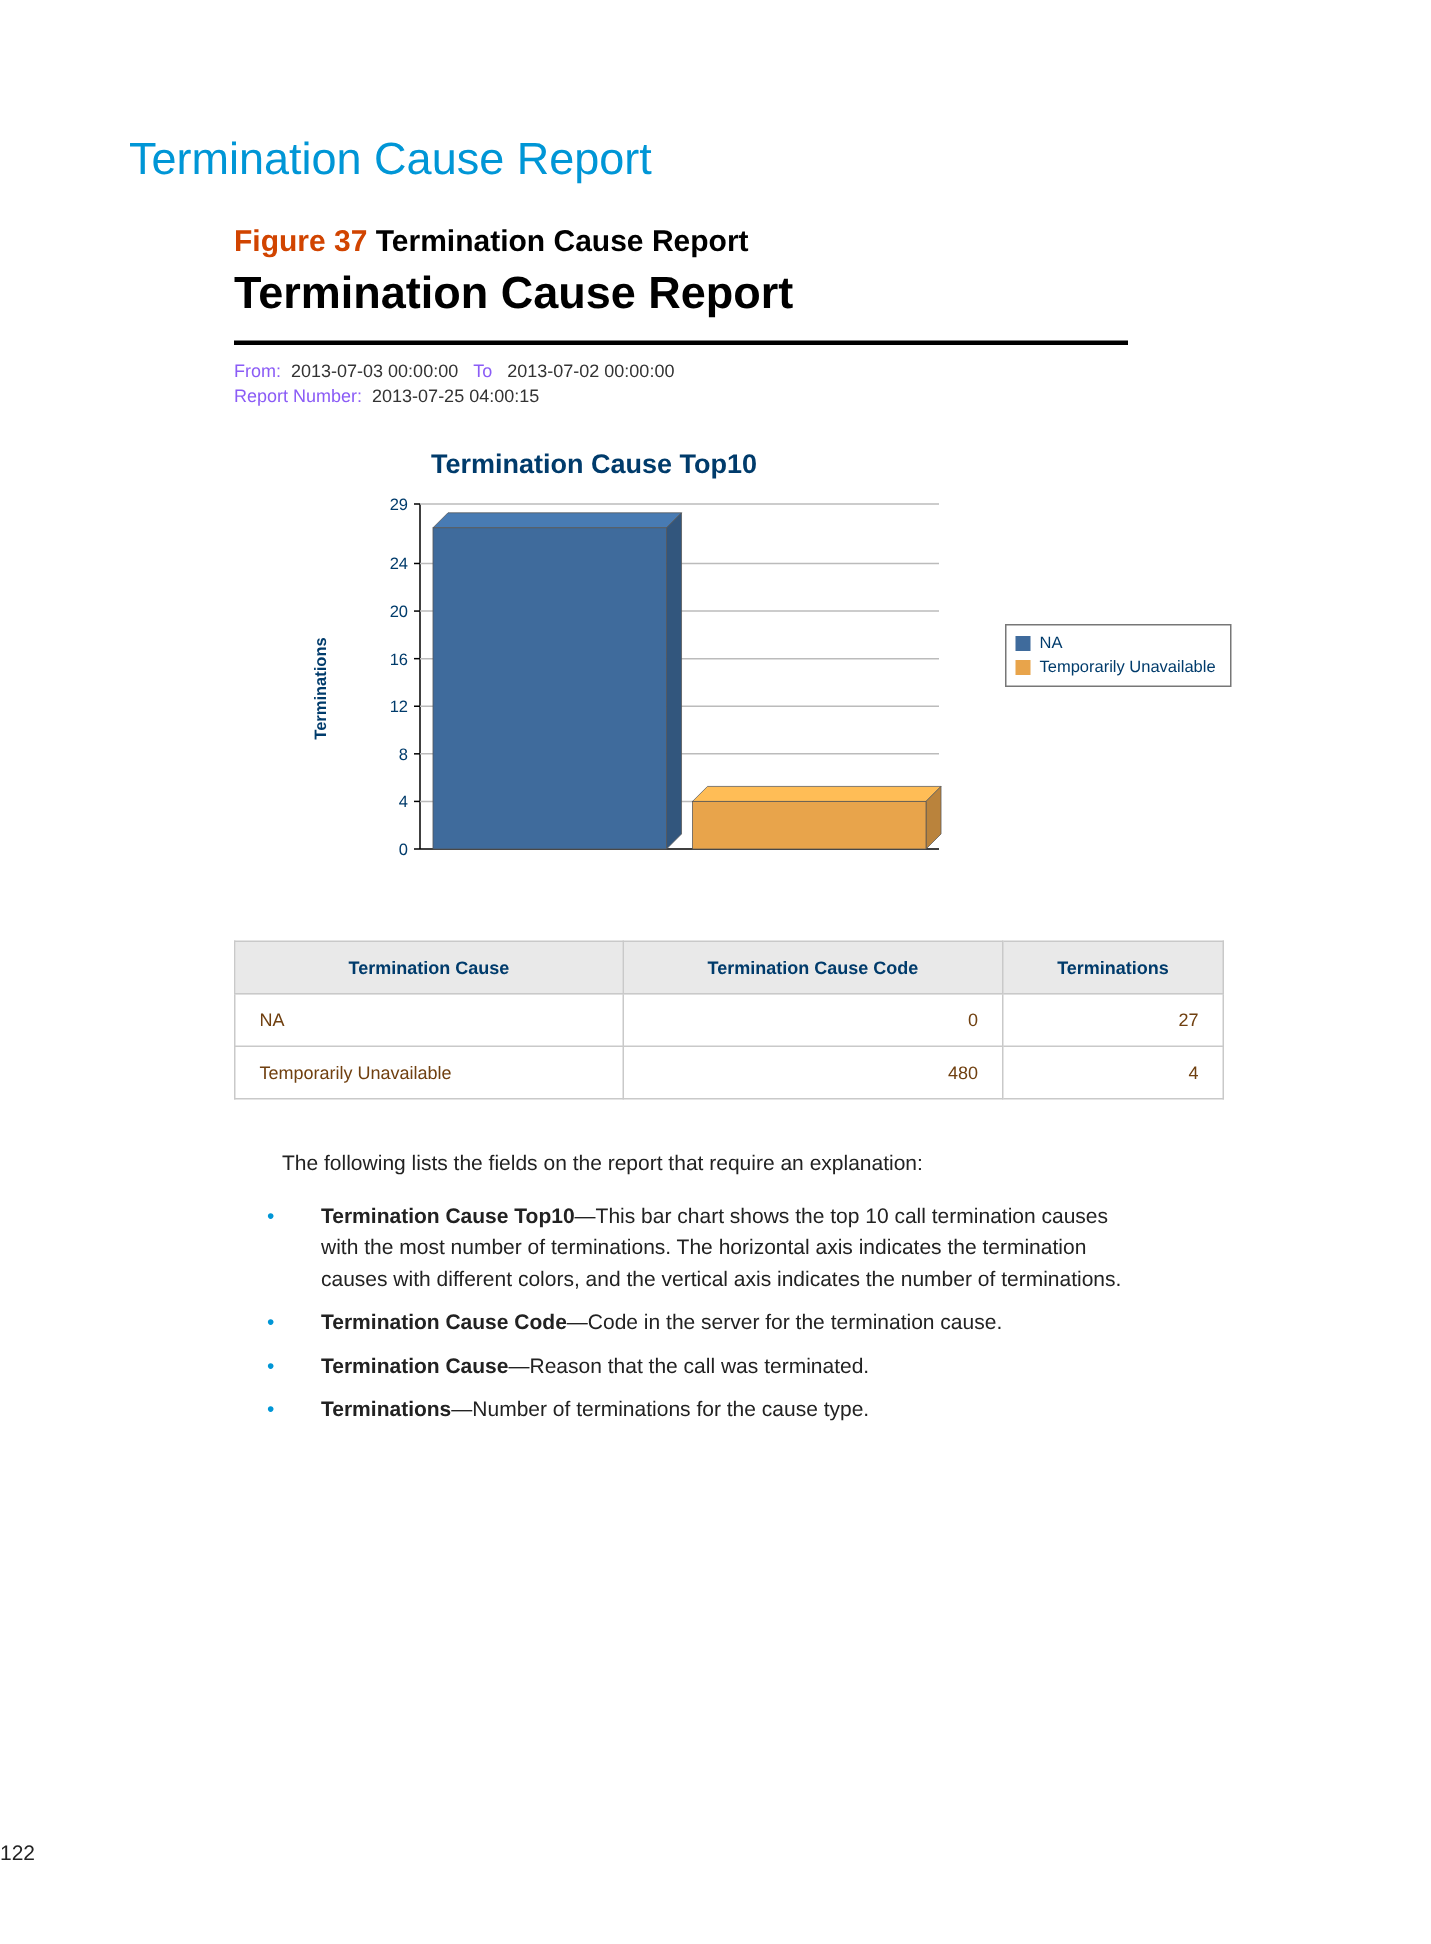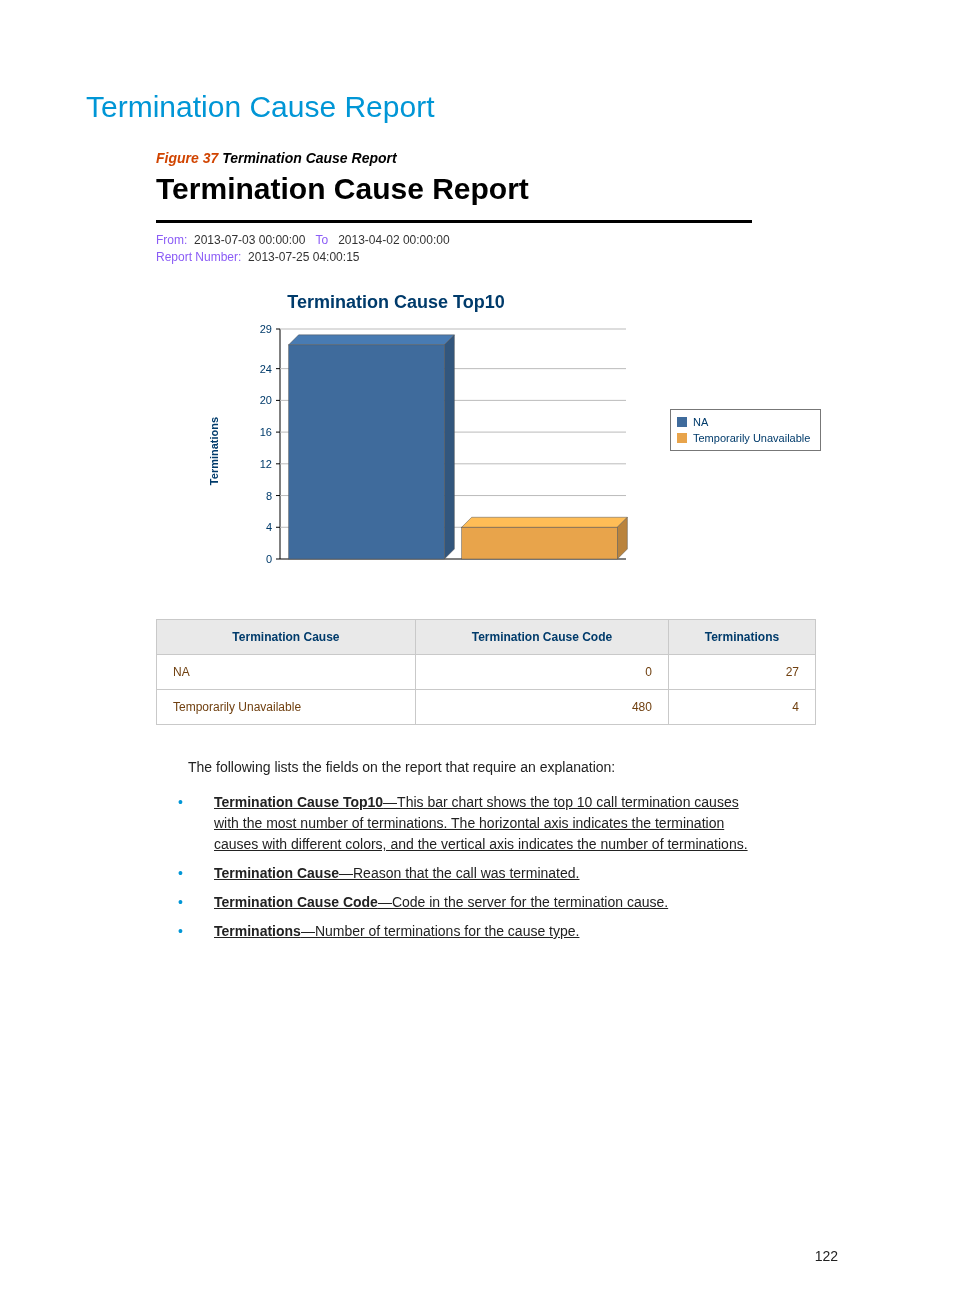--- a/index.html
+++ b/index.html
@@ -19,23 +19,22 @@
   h1.page-title {
     font-size: 30px;
     font-weight: 400;
     color: #0096d6;
     margin: 0 0 26px 0;
   }
   .indent {
     margin-left: 70px;
   }
   .figure-caption {
-    font-size: 14px;
+    font-size: 20px;
     margin-bottom: 6px;
-    font-style: italic;
   }
   .figure-caption .fig-label { color:#d14400; font-weight: 700; }
   .figure-caption .fig-title { font-weight: 700; color:#000; }
   h2.report-title {
     font-size: 30px;
     font-weight: 700;
     margin: 0 0 14px 0;
     color:#000;
   }
   hr.report-rule {
@@ -127,41 +126,40 @@
     font-size: 14px;
     line-height: 1.5;
     margin-left: 32px;
   }
   ul.fields {
     list-style: none;
     padding: 0;
     margin: 10px 0 0 0;
     font-size: 14px;
     line-height: 1.5;
-    text-decoration: underline;
   }
   ul.fields li {
     position: relative;
     padding-left: 58px;
     margin-bottom: 8px;
   }
   ul.fields li::before {
     content: "•";
     position: absolute;
     left: 22px;
     color: #0096d6;
     font-size: 14px;
     line-height: 1.5;
   }
   .page-number {
     position: absolute;
-    bottom: 32px;
+    bottom: 53px;
     width: 100%;
     left: 0;
-    text-align: right;
+    text-align: left;
     font-size: 14px;
   }
 </style>
 </head>
 <body>
 
 <div class="page">
 
   <h1 class="page-title">Termination Cause Report</h1>
 
@@ -172,21 +170,21 @@
       <span class="fig-title">Termination Cause Report</span>
     </div>
 
     <h2 class="report-title">Termination Cause Report</h2>
     <hr class="report-rule">
 
     <div class="meta-line">
       <span class="lbl">From:</span>
       &nbsp;<span>2013-07-03 00:00:00</span>
       &nbsp;&nbsp;<span class="lbl">To</span>
-      &nbsp;&nbsp;<span>2013-04-02 00:00:00</span>
+      &nbsp;&nbsp;<span>2013-07-02 00:00:00</span>
     </div>
     <div class="meta-line">
       <span class="lbl">Report Number:</span>
       &nbsp;<span>2013-07-25 04:00:15</span>
     </div>
 
     <div class="chart-block">
       <div class="chart-title">Termination Cause Top10</div>
       <div class="chart-wrap">
         <div class="chart-svg-outer">
@@ -259,20 +257,20 @@
           </tr>
         </tbody>
     </table>
 
   </div>
 
   <div class="indent">
     <p class="intro-text">The following lists the fields on the report that require an explanation:</p>
     <ul class="fields" id="fields-list">
         <li><b>Termination Cause Top10</b><span>—This bar chart shows the top 10 call termination causes with the most number of terminations. The horizontal axis indicates the termination causes with different colors, and the vertical axis indicates the number of terminations.</span></li>
+        <li><b>Termination Cause Code</b><span>—Code in the server for the termination cause.</span></li>
         <li><b>Termination Cause</b><span>—Reason that the call was terminated.</span></li>
-        <li><b>Termination Cause Code</b><span>—Code in the server for the termination cause.</span></li>
         <li><b>Terminations</b><span>—Number of terminations for the cause type.</span></li>
       </ul>
   </div>
 
   <div class="page-number">122</div>
 </div>
 
 </body></html>

